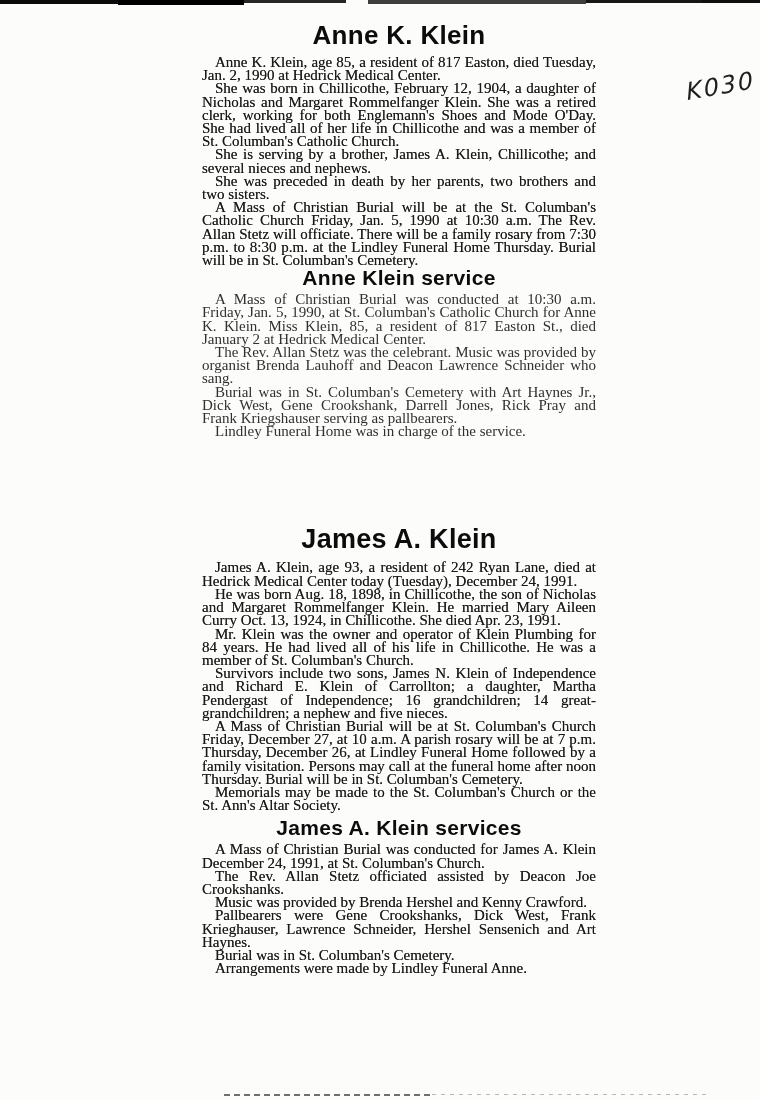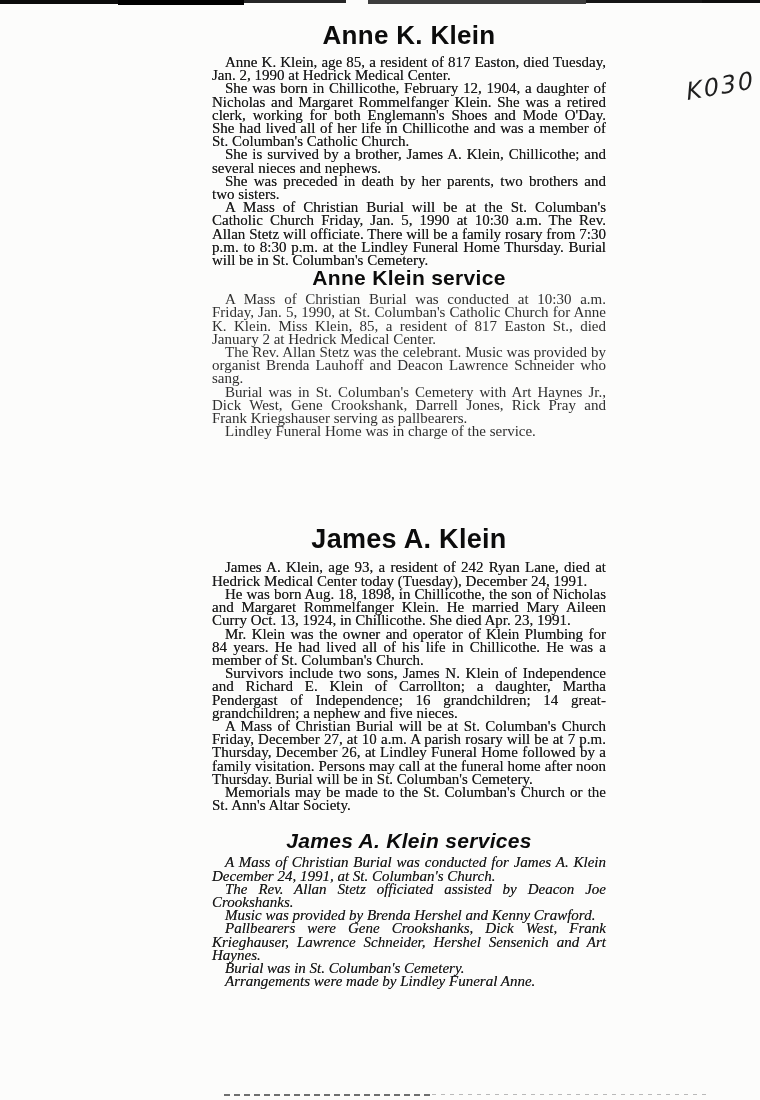--- a/index.html
+++ b/index.html
@@ -50,21 +50,21 @@
     letter-spacing: 2px;
     color: #1f1f1f;
     transform: rotate(-10deg) skewX(-4deg);
     white-space: nowrap;
   }
 
   
   .column {
     position: absolute;
     top: 22px;
-    left: 212px;
+    left: 202px;
     width: 394px;
   }
   .obit-section { margin: 0; }
   .obit-heading {
     font-family: "Liberation Sans", sans-serif;
     font-weight: 700;
     text-align: center;
     letter-spacing: 0.3px;
     color: #0c0c0c;
     line-height: 1;
@@ -79,21 +79,21 @@
     line-height: 13.2px;
     text-align: justify;
     text-indent: 13px;
     color: #191919;
     text-shadow: 0 0 0.5px rgba(20,20,20,0.7);
   }
 
   
   #sec-anne-klein-service       { }
   #sec-james-a-klein-obituary   { margin-top: 88px; }
-  #sec-james-a-klein-services   { margin-top: 18px; font-style: italic; }
+  #sec-james-a-klein-services   { margin-top: 5px; }
 
   
   #sec-anne-klein-service .obit-paragraph {
     color: #303030;
     text-shadow: none;
   }
 </style>
 </head>
 <body>
 
@@ -108,21 +108,21 @@
     <div class="te6"></div>
   </div>
 
   <div class="handwritten">K030</div>
 
   <main class="column" id="column">
   <section class="obit-section" id="sec-anne-k-klein-obituary">
     <h2 class="obit-heading h-large">Anne K. Klein</h2>
   <p class="obit-paragraph">Anne K. Klein, age 85, a resident of 817 Easton, died Tuesday, Jan. 2, 1990 at Hedrick Medical Center.</p>
         <p class="obit-paragraph">She was born in Chillicothe, February 12, 1904, a daughter of Nicholas and Margaret Rommelfanger Klein. She was a retired clerk, working for both Englemann's Shoes and Mode O'Day. She had lived all of her life in Chillicothe and was a member of St. Columban's Catholic Church.</p>
-        <p class="obit-paragraph">She is survived by a brother, James A. Klein, Chillicothe; and several nieces and nephews.</p>
+        <p class="obit-paragraph">She is serving by a brother, James A. Klein, Chillicothe; and several nieces and nephews.</p>
         <p class="obit-paragraph">She was preceded in death by her parents, two brothers and two sisters.</p>
         <p class="obit-paragraph">A Mass of Christian Burial will be at the St. Columban's Catholic Church Friday, Jan. 5, 1990 at 10:30 a.m. The Rev. Allan Stetz will officiate. There will be a family rosary from 7:30 p.m. to 8:30 p.m. at the Lindley Funeral Home Thursday. Burial will be in St. Columban's Cemetery.</p>
       </section>
 
   <section class="obit-section" id="sec-anne-klein-service">
     <h2 class="obit-heading h-medium">Anne Klein service</h2>
   <p class="obit-paragraph">A Mass of Christian Burial was conducted at 10:30 a.m. Friday, Jan. 5, 1990, at St. Columban's Catholic Church for Anne K. Klein. Miss Klein, 85, a resident of 817 Easton St., died January 2 at Hedrick Medical Center.</p>
         <p class="obit-paragraph">The Rev. Allan Stetz was the celebrant. Music was provided by organist Brenda Lauhoff and Deacon Lawrence Schneider who sang.</p>
         <p class="obit-paragraph">Burial was in St. Columban's Cemetery with Art Haynes Jr., Dick West, Gene Crookshank, Darrell Jones, Rick Pray and Frank Kriegshauser serving as pallbearers.</p>
         <p class="obit-paragraph">Lindley Funeral Home was in charge of the service.</p>

